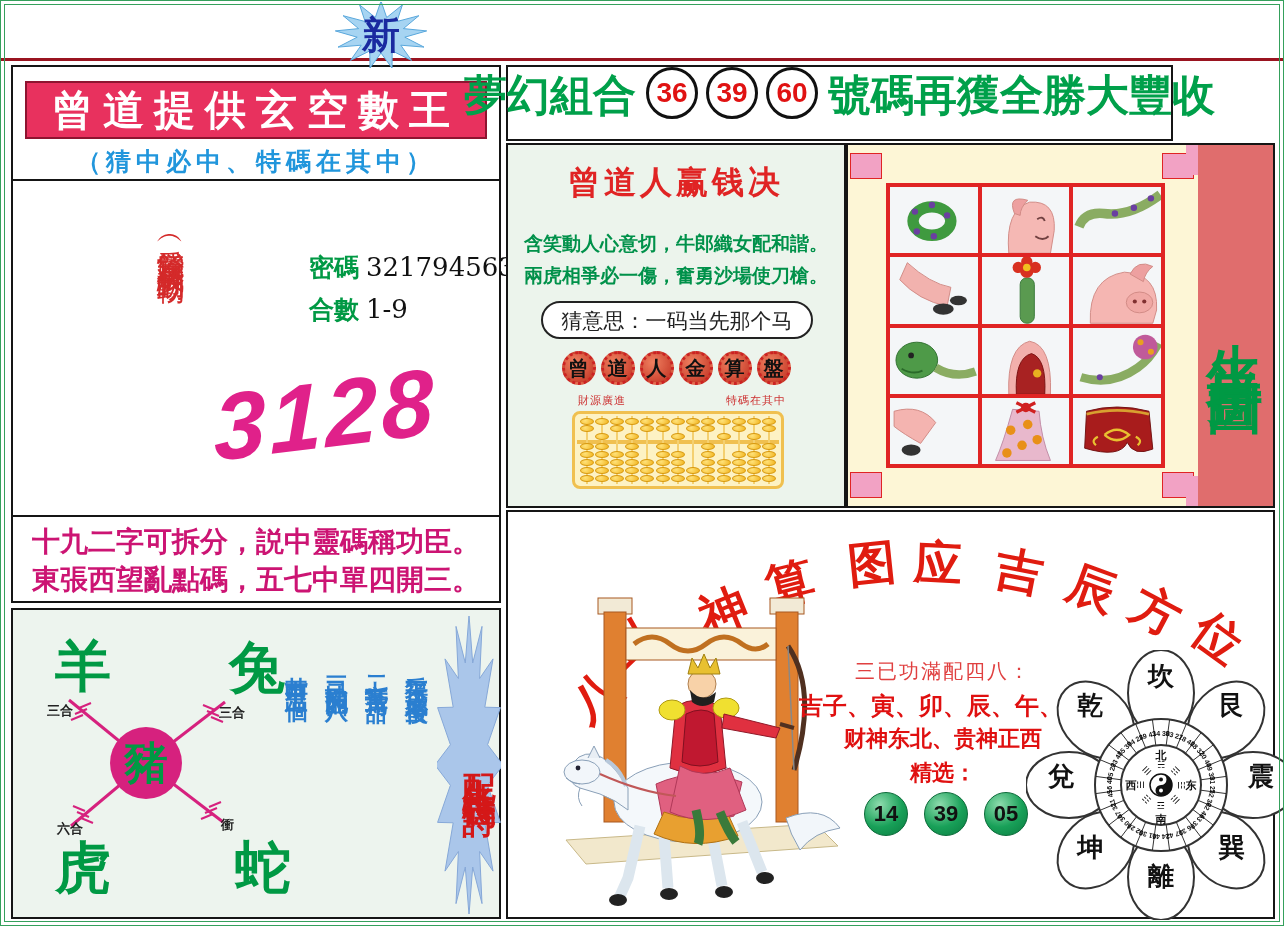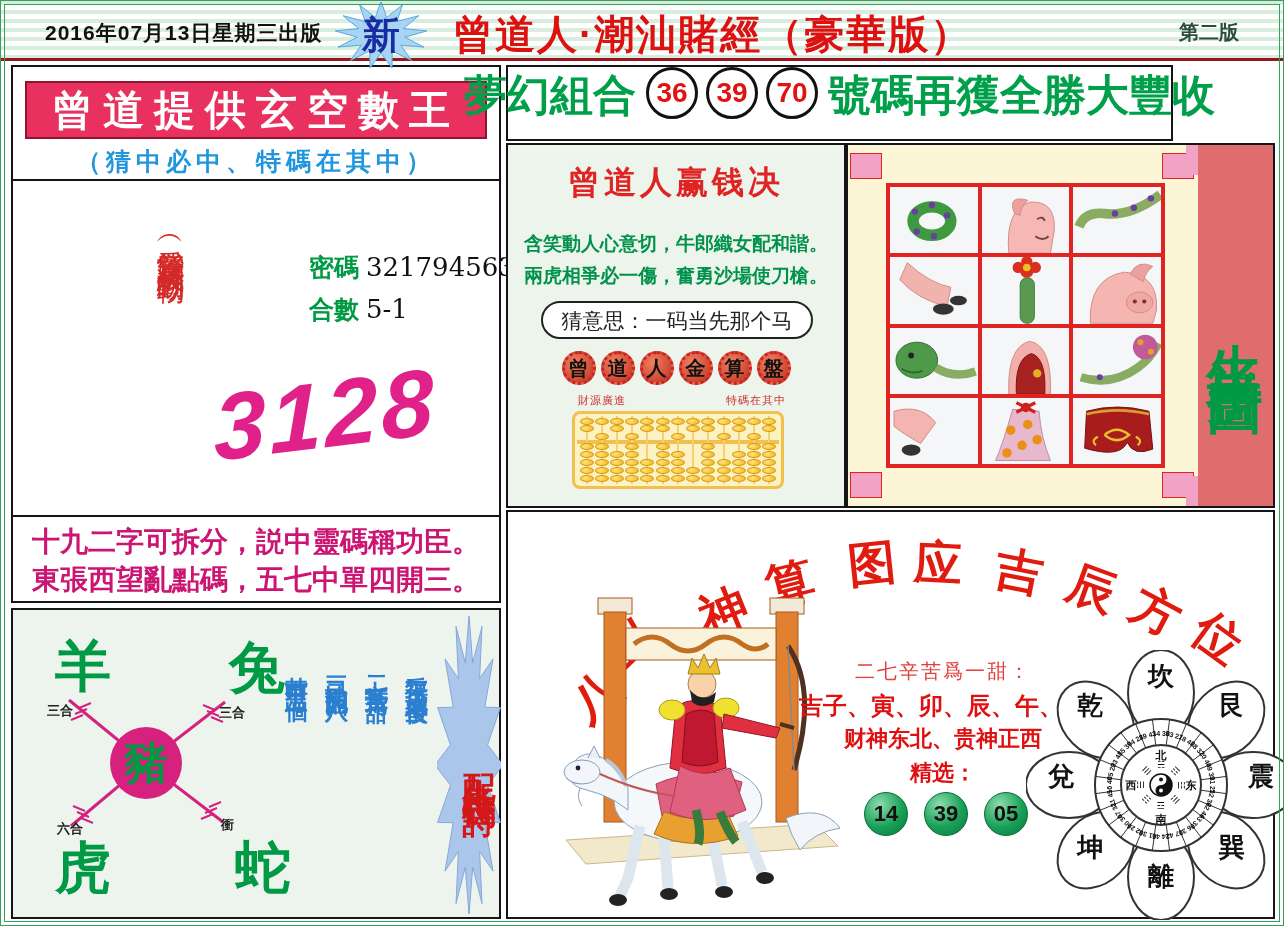--- a/index.html
+++ b/index.html
@@ -93,45 +93,40 @@
         background:radial-gradient(circle at 35% 28%,#8fdcae,#18a058 55%,#0a7a40);
         color:#111;font-size:22px;font-weight:bold;text-align:center;line-height:42px;}
   .compass{left:518px;top:138px;width:270px;height:270px;}
   .horse{left:28px;top:76px;width:312px;height:328px;}
 </style>
 </head>
 <body>
 
 <div class="page">
 
-  <div class="abs header">
-    <div class="abs hdr-date">2016年07月13日星期三出版</div>
-    <div class="abs hdr-title">曾道人·潮汕賭經（豪華版）</div>
-    <div class="abs hdr-edition">第二版</div>
-  </div>
   <div class="abs badge">
       <svg width="92" height="66" viewBox="0 0 92 66">
         <polygon points="46.0,-1.0 51.7,15.5 67.4,2.9 61.9,19.5 83.9,13.7 68.4,26.6 91.7,28.9 69.8,35.2 89.0,45.1 65.8,43.2 76.5,58.4 57.2,48.9 57.0,66.0 46.0,51.0 35.0,66.0 34.8,48.9 15.5,58.4 26.2,43.2 3.0,45.1 22.2,35.2 0.3,28.9 23.6,26.6 8.1,13.7 30.1,19.5 24.6,2.9 40.3,15.5" fill="#a6d4f2" stroke="#5aa8dc" stroke-width="1"></polygon>
       </svg>
     <span class="badge-char">新</span>
   </div>
   <div class="abs hdr-rule"></div>
 
   <div class="abs bx ltb">
     <div class="abs ltb-banner">曾道提供玄空數王</div>
     <div class="abs ltb-sub">（猜中必中、特碼在其中）</div>
     <div class="abs ltb-inner">
       <div class="abs v-hint">（愛錢買胸有成竹的動物）</div>
       <div class="abs pw-row" style="left: 296px; top: 70px;">
         <span class="lab">密碼</span>
         <span class="val">3217945639</span>
       </div>
       <div class="abs sum-row pw-row" style="left: 296px; top: 112px;">
         <span class="lab">合數</span>
-        <span class="val">5-1</span>
+        <span class="val">1-9</span>
       </div>
       <div class="abs hand">3128</div>
     </div>
     <div class="abs ltb-poem1">十九二字可拆分，説中靈碼稱功臣。</div>
     <div class="abs ltb-poem2">東張西望亂點碼，五七中單四開三。</div>
   </div>
 
   <div class="abs bx lbb">
     <svg class="abs" width="280" height="311" viewBox="0 0 280 311" style="left:0;top:0;">
       <g stroke="#d6217e" stroke-width="3" fill="none">
@@ -168,21 +163,21 @@
         </svg>
       <div class="sburst-text">配生肖特碼詩</div>
     </div>
   </div>
 
   <div class="abs bx dream">
     <span class="seg">夢幻組合</span>
     <span class="nums">
         <span class="circle-num">36</span>
         <span class="circle-num">39</span>
-        <span class="circle-num">70</span>
+        <span class="circle-num">60</span>
       </span>
     <span class="seg">號碼再獲全勝大豐收</span>
   </div>
 
   <div class="abs bx win">
     <div class="abs win-title">曾道人赢钱决</div>
     <div class="abs win-poem" style="top:86px;">含笑動人心意切，牛郎織女配和諧。</div>
     <div class="abs guess">猜意思：一码当先那个马</div>
     <div class="abs win-poem" style="top:118px;">兩虎相爭必一傷，奮勇沙場使刀槍。</div>
     <div class="abs seals">
@@ -474,21 +469,21 @@
       <path d="M152 86 l4 -16 6 10 6 -14 6 14 6 -10 4 16 Z" fill="#e8c030" stroke="#a08010"></path>
       <path d="M144 178 q24 14 50 2 l16 42 q-40 18 -76 2 Z" fill="#e06080" stroke="#b03858"></path>
       <path d="M160 222 q6 24 2 34 M184 224 q8 20 16 30" stroke="#3a7a3a" stroke-width="9" fill="none"></path>
 
       <path d="M252 58 q30 44 6 124" fill="none" stroke="#503020" stroke-width="5"></path>
       <path d="M252 58 L258 182" stroke="#888" stroke-width="1.5"></path>
       <path d="M244 136 l14 4" stroke="#503020" stroke-width="4"></path>
       <path d="M64 186 q40 18 76 22" stroke="#c05858" stroke-width="2" fill="none"></path>
     </svg>
 
-    <div class="abs draw-note">二七辛苦爲一甜：</div>
+    <div class="abs draw-note">三已功滿配四八：</div>
     <div class="abs lucky">吉子、寅、卯、辰、午、戌</div>
     <div class="abs gods">财神东北、贵神正西</div>
     <div class="abs pick">精选：</div>
     <div class="abs balls">
         <span class="ball">14</span>
         <span class="ball">39</span>
         <span class="ball">05</span>
       </div>
     <div class="abs compass" id="compass"><svg viewBox="-135 -135 270 270" width="270" height="270">
           <g transform="rotate(0)">

